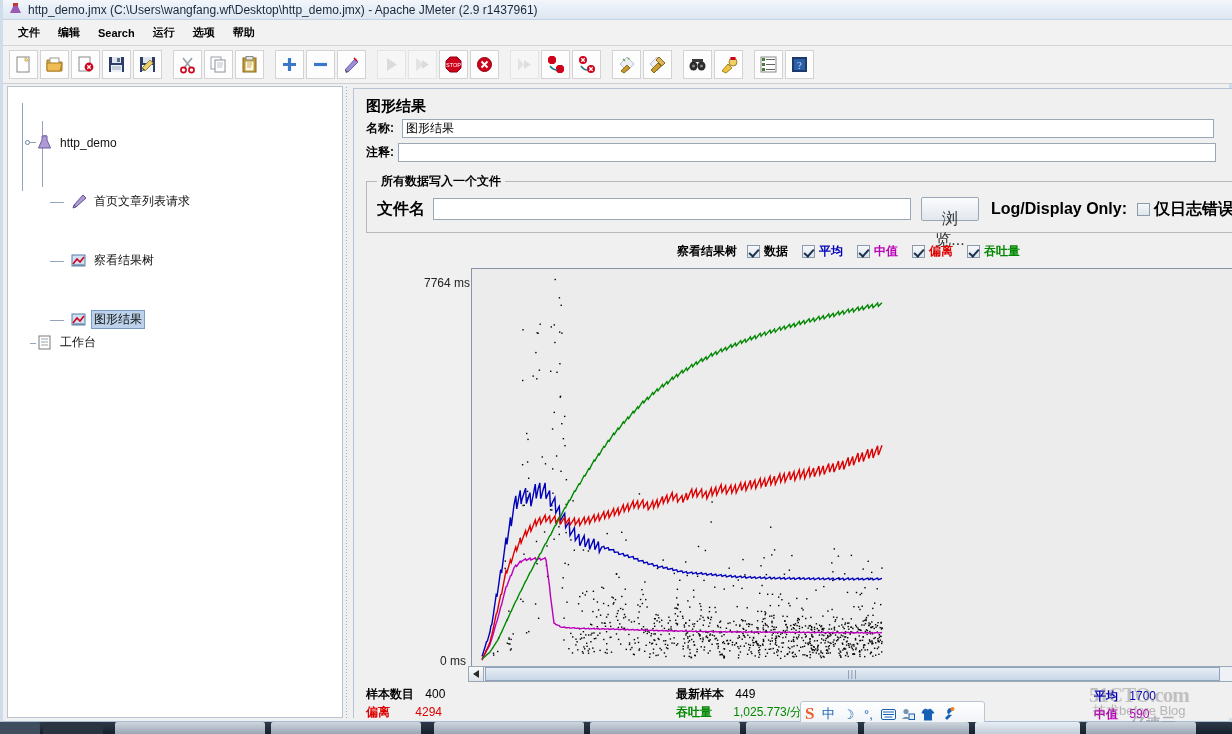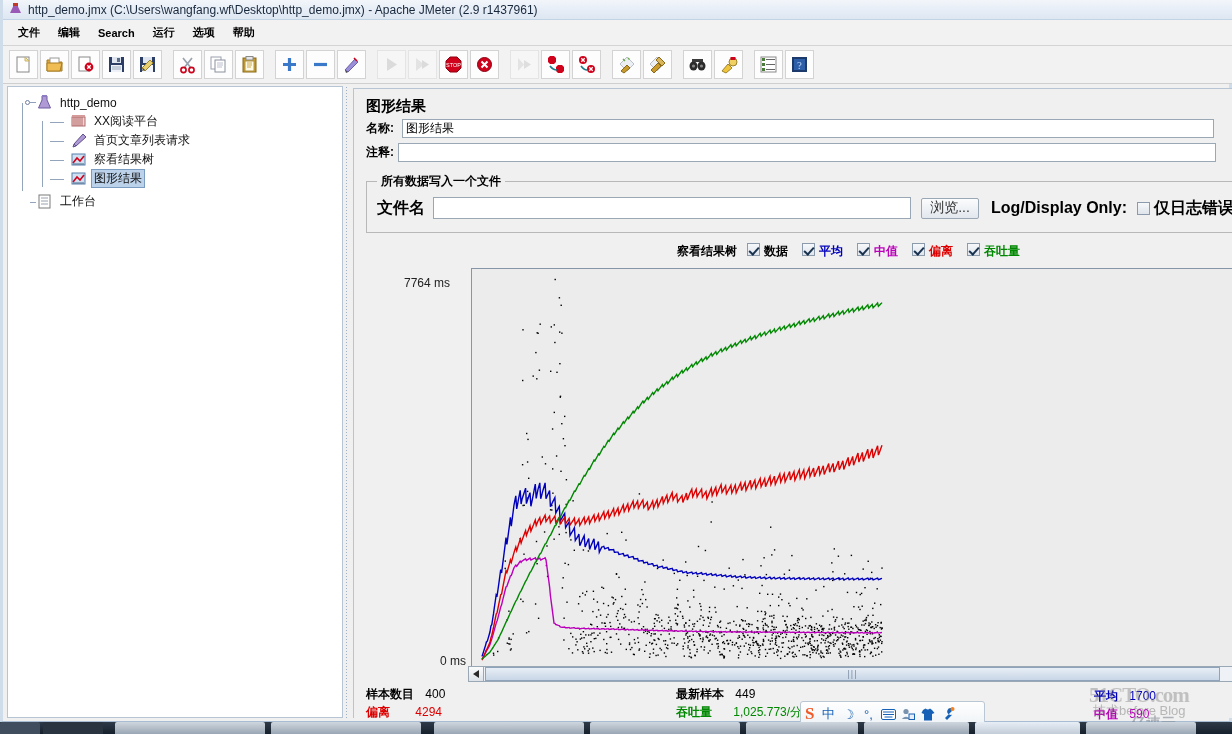--- a/index.html
+++ b/index.html
@@ -115,20 +115,21 @@
     border-top: 1px solid #b6c4d4;
     overflow: hidden;
   }
 
   
   .tree { padding: 6px 0 0 8px; font-size: 12px; color: #111; }
   .tnode {
     display: flex; align-items: center;
     height: 19px; white-space: nowrap;
     position: relative;
+    margin-top: 40px;
   }
   .tnode .lbl { padding: 1px 3px; }
   .tnode.selected .lbl {
     background: #bcd2ea; border: 1px solid #7a9cc0;
     padding: 0px 2px;
   }
   .handle {
     width: 13px; height: 13px; flex: none; position: relative;
   }
   .handle .knob {
@@ -178,22 +179,22 @@
     border-right: none;
   }
   .group-title {
     position: absolute; left: 10px; top: -9px;
     background: #f0f0f0; padding: 0 4px;
     font-size: 12px; font-weight: bold; color: #000;
   }
   .btn {
     border: 1px solid #9aa7b5;
     background: linear-gradient(to bottom,#fbfcfd,#e2e7ee);
-    font-size: 14px; color: #333;
-    height: 21px; padding: 0 8px;
+    font-size: 16px; color: #333;
+    height: 21px; padding: 11px 8px;
     border-radius: 2px;
     font-family: "Liberation Sans", sans-serif;
   }
   .cbx {
     width: 13px; height: 13px; flex: none;
     border: 1px solid #8b9bab;
     background: linear-gradient(to bottom,#f6f8fa,#dfe5ec);
     position: relative;
     margin-right: 4px;
   }
@@ -204,21 +205,21 @@
     border: solid #19324f; border-width: 0 2px 2px 0;
     transform: rotate(42deg);
   }
 
   
   .legend-row {
     position: absolute; top: 243px; left: 674px;
     display: flex; align-items: center;
     font-size: 12px; font-weight: bold;
   }
-  .legend-item { display: flex; margin-right: 14px; }
+  .legend-item { display: flex; align-items: center; margin-right: 14px; }
   .legend-title { color: #000; margin-right: 10px; }
 
   
   .graph-wrap {
     position: absolute; left: 363px; top: 268px;
     width: 869px; height: 400px;
   }
   .ylab {
     position: absolute; right: 872px;
     font-size: 12px; color: #222; white-space: nowrap;
@@ -540,31 +541,20 @@
           <span class="ico">
             <svg width="17" height="15" viewBox="0 0 17 15">
                 <path d="M6 1 h5 v4 l3.5 8 H2.5 L6 5 Z" fill="#b09ad6" stroke="#6d5ba0"></path>
                 <rect x="6" y="0" width="5" height="2" fill="#8e7cc3"></rect>
               </svg>
           </span>
           <span class="lbl">http_demo</span>
         </div>
 
 
-        <div class="tnode" style="padding-left:54px;">
-          <span class="hline" style="left:34px; top:10px; width:14px;"></span>
-          <span class="ico">
-            <svg width="17" height="15" viewBox="0 0 17 15">
-                <rect x="2" y="3" width="13" height="9" fill="#f6d2d2" stroke="#b06a6a"></rect>
-                <path d="M4 3v9M6 3v9M8 3v9M10 3v9M12 3v9" stroke="#b06a6a"></path>
-                <rect x="2" y="1" width="13" height="2" fill="#d59a9a"></rect>
-              </svg>
-          </span>
-          <span class="lbl">XX阅读平台</span>
-        </div>
 
         <div class="tnode" style="padding-left:54px;">
           <span class="hline" style="left:34px; top:10px; width:14px;"></span>
           <span class="ico">
             <svg width="17" height="15" viewBox="0 0 17 15">
                 <path d="M13 1 L16 4 L6 13 L3 14 L4 11 Z" fill="#b09ad6" stroke="#5e4f8c"></path>
                 <path d="M4 11 L6 13" stroke="#5e4f8c"></path>
               </svg>
           </span>
           <span class="lbl">首页文章列表请求</span>
@@ -658,21 +648,21 @@
         <span class="cbx checked"></span>
         <span style="color:#dd0000;">偏离</span>
       </span>
       <span class="legend-item">
         <span class="cbx checked"></span>
         <span style="color:#008800;">吞吐量</span>
       </span>
     </div>
 
     <div class="graph-wrap">
-      <div class="ylab" style="top:8px; left:4px; width:80px;">7764 ms</div>
+      <div class="ylab" style="top:8px; left:24px; width:80px;">7764 ms</div>
       <div class="ylab" style="top:386px; left:20px; width:80px;">0 ms</div>
       <div class="plot">
         <svg id="chart-svg" width="764" height="399" viewBox="0 0 764 399">
             <rect x="134.4" y="383.5" width="1.4" height="1.4" fill="#000000"></rect>
             <rect x="190.5" y="290.4" width="1.4" height="1.4" fill="#000000"></rect>
             <rect x="221.9" y="354.1" width="1.4" height="1.4" fill="#000000"></rect>
             <rect x="257.1" y="381.1" width="1.4" height="1.4" fill="#000000"></rect>
             <rect x="217.1" y="366.6" width="1.4" height="1.4" fill="#000000"></rect>
             <rect x="235.3" y="347.6" width="1.4" height="1.4" fill="#000000"></rect>
             <rect x="64.4" y="294.0" width="1.4" height="1.4" fill="#000000"></rect>

